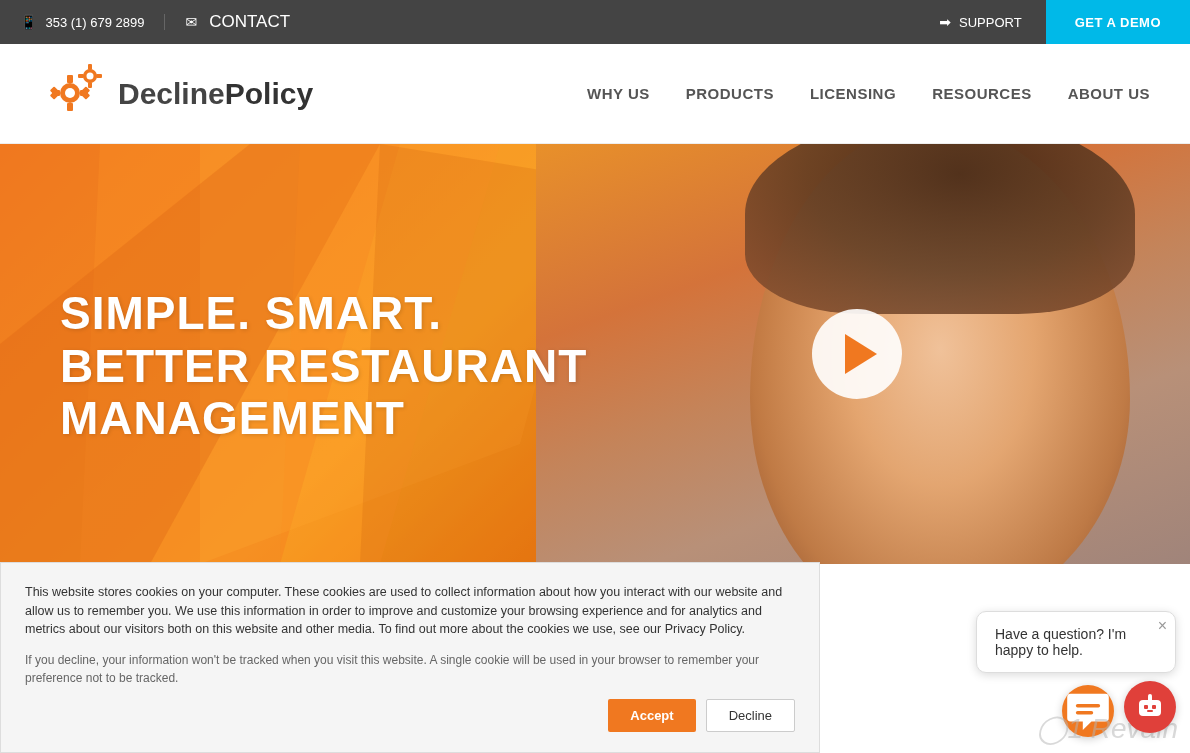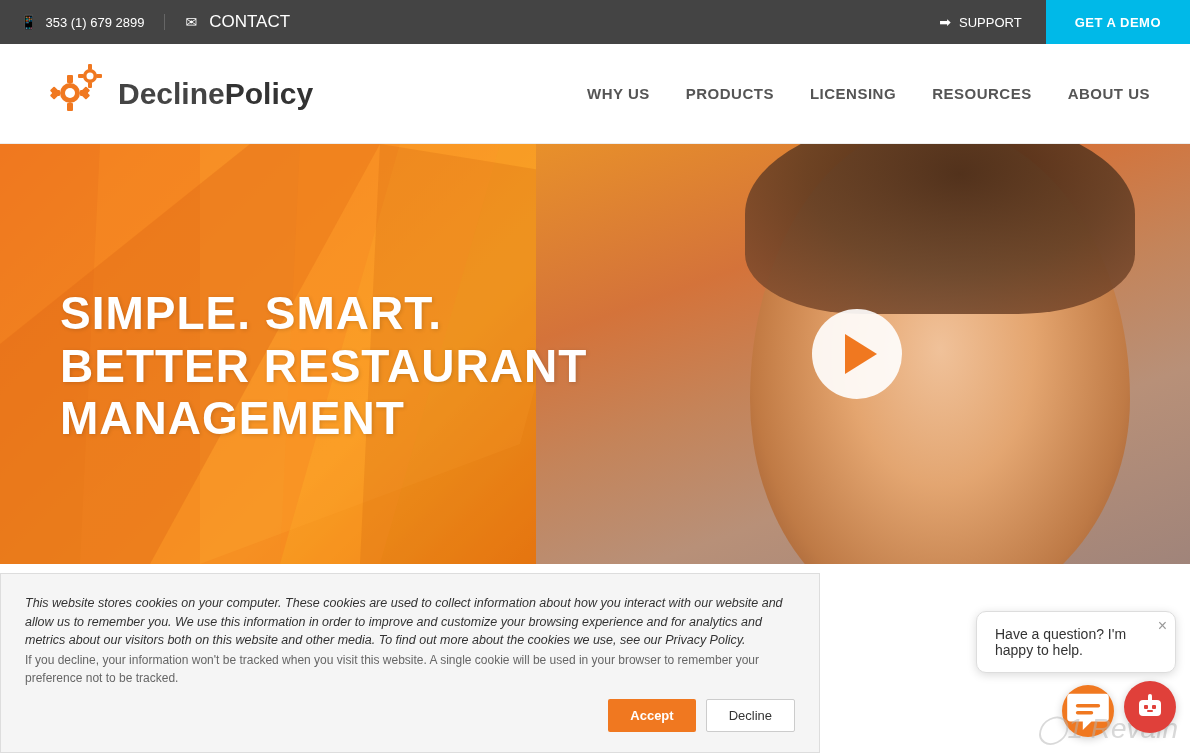--- a/index.html
+++ b/index.html
@@ -205,22 +205,21 @@
       width: 820px;
       background: #f5f5f5;
       border: 1px solid #ddd;
       padding: 20px 24px;
       z-index: 100;
       font-size: 12.5px;
       color: #333;
       line-height: 1.5;
     }
     .cookie-text {
-      margin-bottom: 1px;
-      font-style: italic;
+      margin-bottom: 12px;
     }
     .cookie-secondary {
       color: #666;
       font-size: 12px;
       margin-bottom: 12px;
     }
     .cookie-buttons {
       display: flex;
       justify-content: flex-end;
       gap: 10px;

